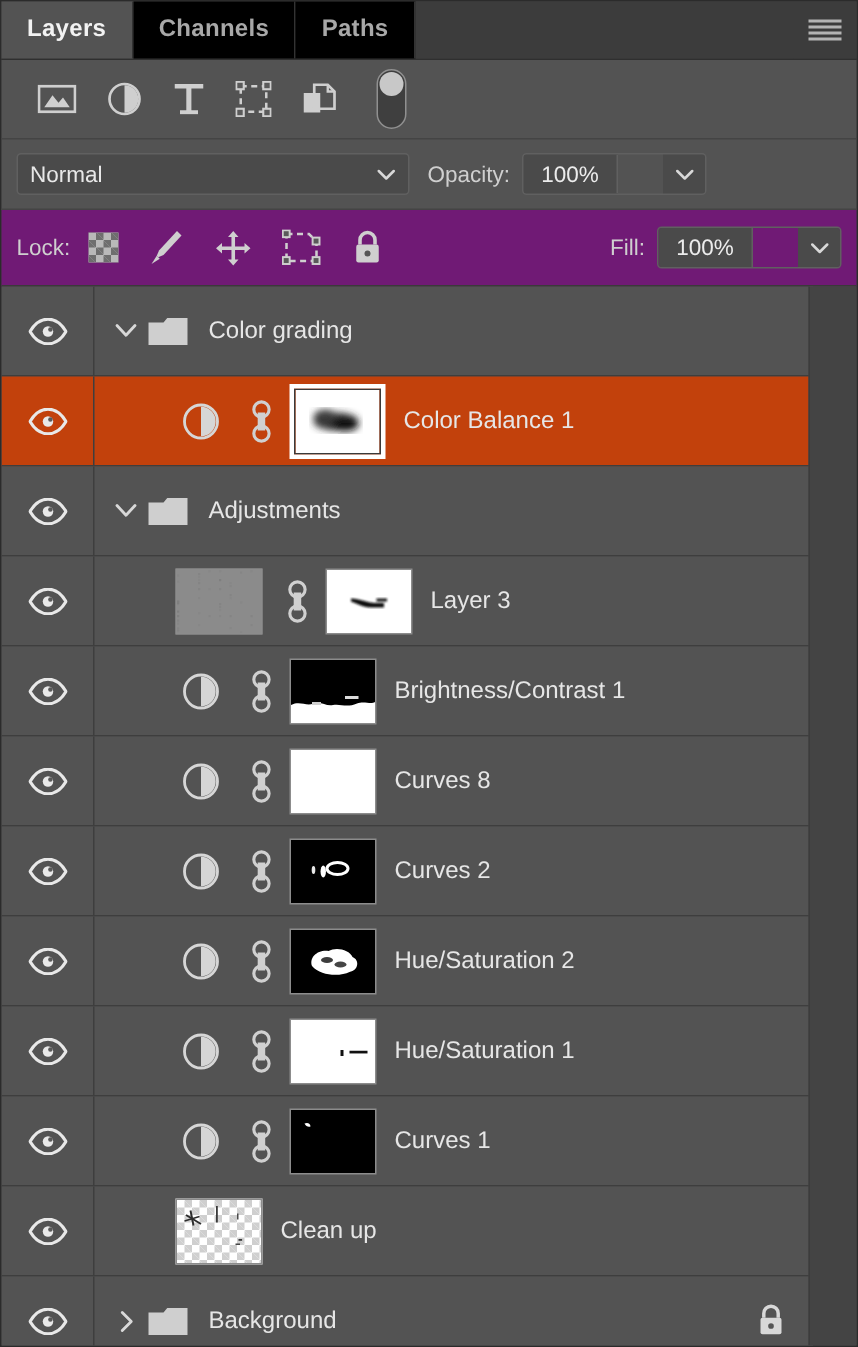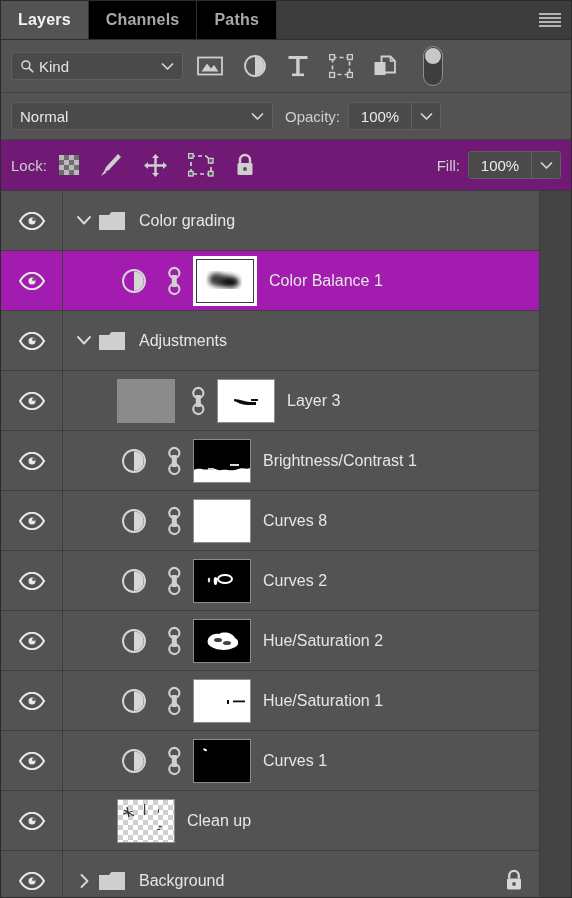--- a/index.html
+++ b/index.html
@@ -155,20 +155,21 @@
     color: #cfcfcf;
     margin: 0 8px 0 12px;
   }
   .numfield {
     display: flex;
     height: 28px;
     border: 1px solid #606060;
     border-radius: 3px;
     overflow: hidden;
     box-sizing: border-box;
+    gap: 30px;
   }
   .numfield .val {
     width: 62px;
     background: #4a4a4a;
     display: flex;
     align-items: center;
     justify-content: center;
     font-size: 15px;
     color: #ececec;
     border-right: 1px solid #606060;
@@ -224,21 +225,21 @@
     border-left: 1px solid #3c3c3c;
   }
   .row {
     height: 60px;
     background: #535353;
     display: flex;
     align-items: flex-end;
     border-bottom: 1px solid #3e3e3e;
     box-sizing: border-box;
   }
-  .row.selected { background: #a21caf; }
+  .row.selected { background: #c2410c; }
   .eyecell {
     width: 62px;
     height: 100%;
     display: flex;
     align-items: center;
     justify-content: center;
     border-right: 1px solid #3e3e3e;
     box-sizing: border-box;
   }
   .rowbody {
@@ -328,34 +329,20 @@
       <span class="menu-lines">
         <i></i>
           <i></i>
           <i></i>
           <i></i>
       </span>
     </div>
   </div>
 
   <div class="filterrow">
-    <div class="kind-select">
-      <span>
-        <svg width="15" height="15" viewBox="0 0 16 16">
-          <circle cx="6.3" cy="6.3" r="4.2" fill="none" stroke="#d8d8d8" stroke-width="1.6"></circle>
-          <line x1="9.4" y1="9.4" x2="13.6" y2="13.6" stroke="#d8d8d8" stroke-width="1.8" stroke-linecap="round"></line>
-        </svg>
-      </span>
-      <span class="kind-label">Kind</span>
-      <span>
-        <svg width="13" height="9" viewBox="0 0 13 9">
-          <polyline points="1.5,2 6.5,7 11.5,2" fill="none" stroke="#d8d8d8" stroke-width="1.7" stroke-linecap="round" stroke-linejoin="round"></polyline>
-        </svg>
-      </span>
-    </div>
 
     <div class="filter-icons">
       <span class="ficon">
         <svg width="26" height="22" viewBox="0 0 26 22">
           <rect x="1" y="2.5" width="24" height="17" fill="none" stroke="#cfcfcf" stroke-width="1.8"></rect>
           <polygon points="4.5,16.5 10,8.5 14,13.5 17,10 21.5,16.5" fill="#cfcfcf"></polygon>
         </svg>
       </span>
       <span class="ficon">
         <svg width="24" height="24" viewBox="0 0 24 24">

